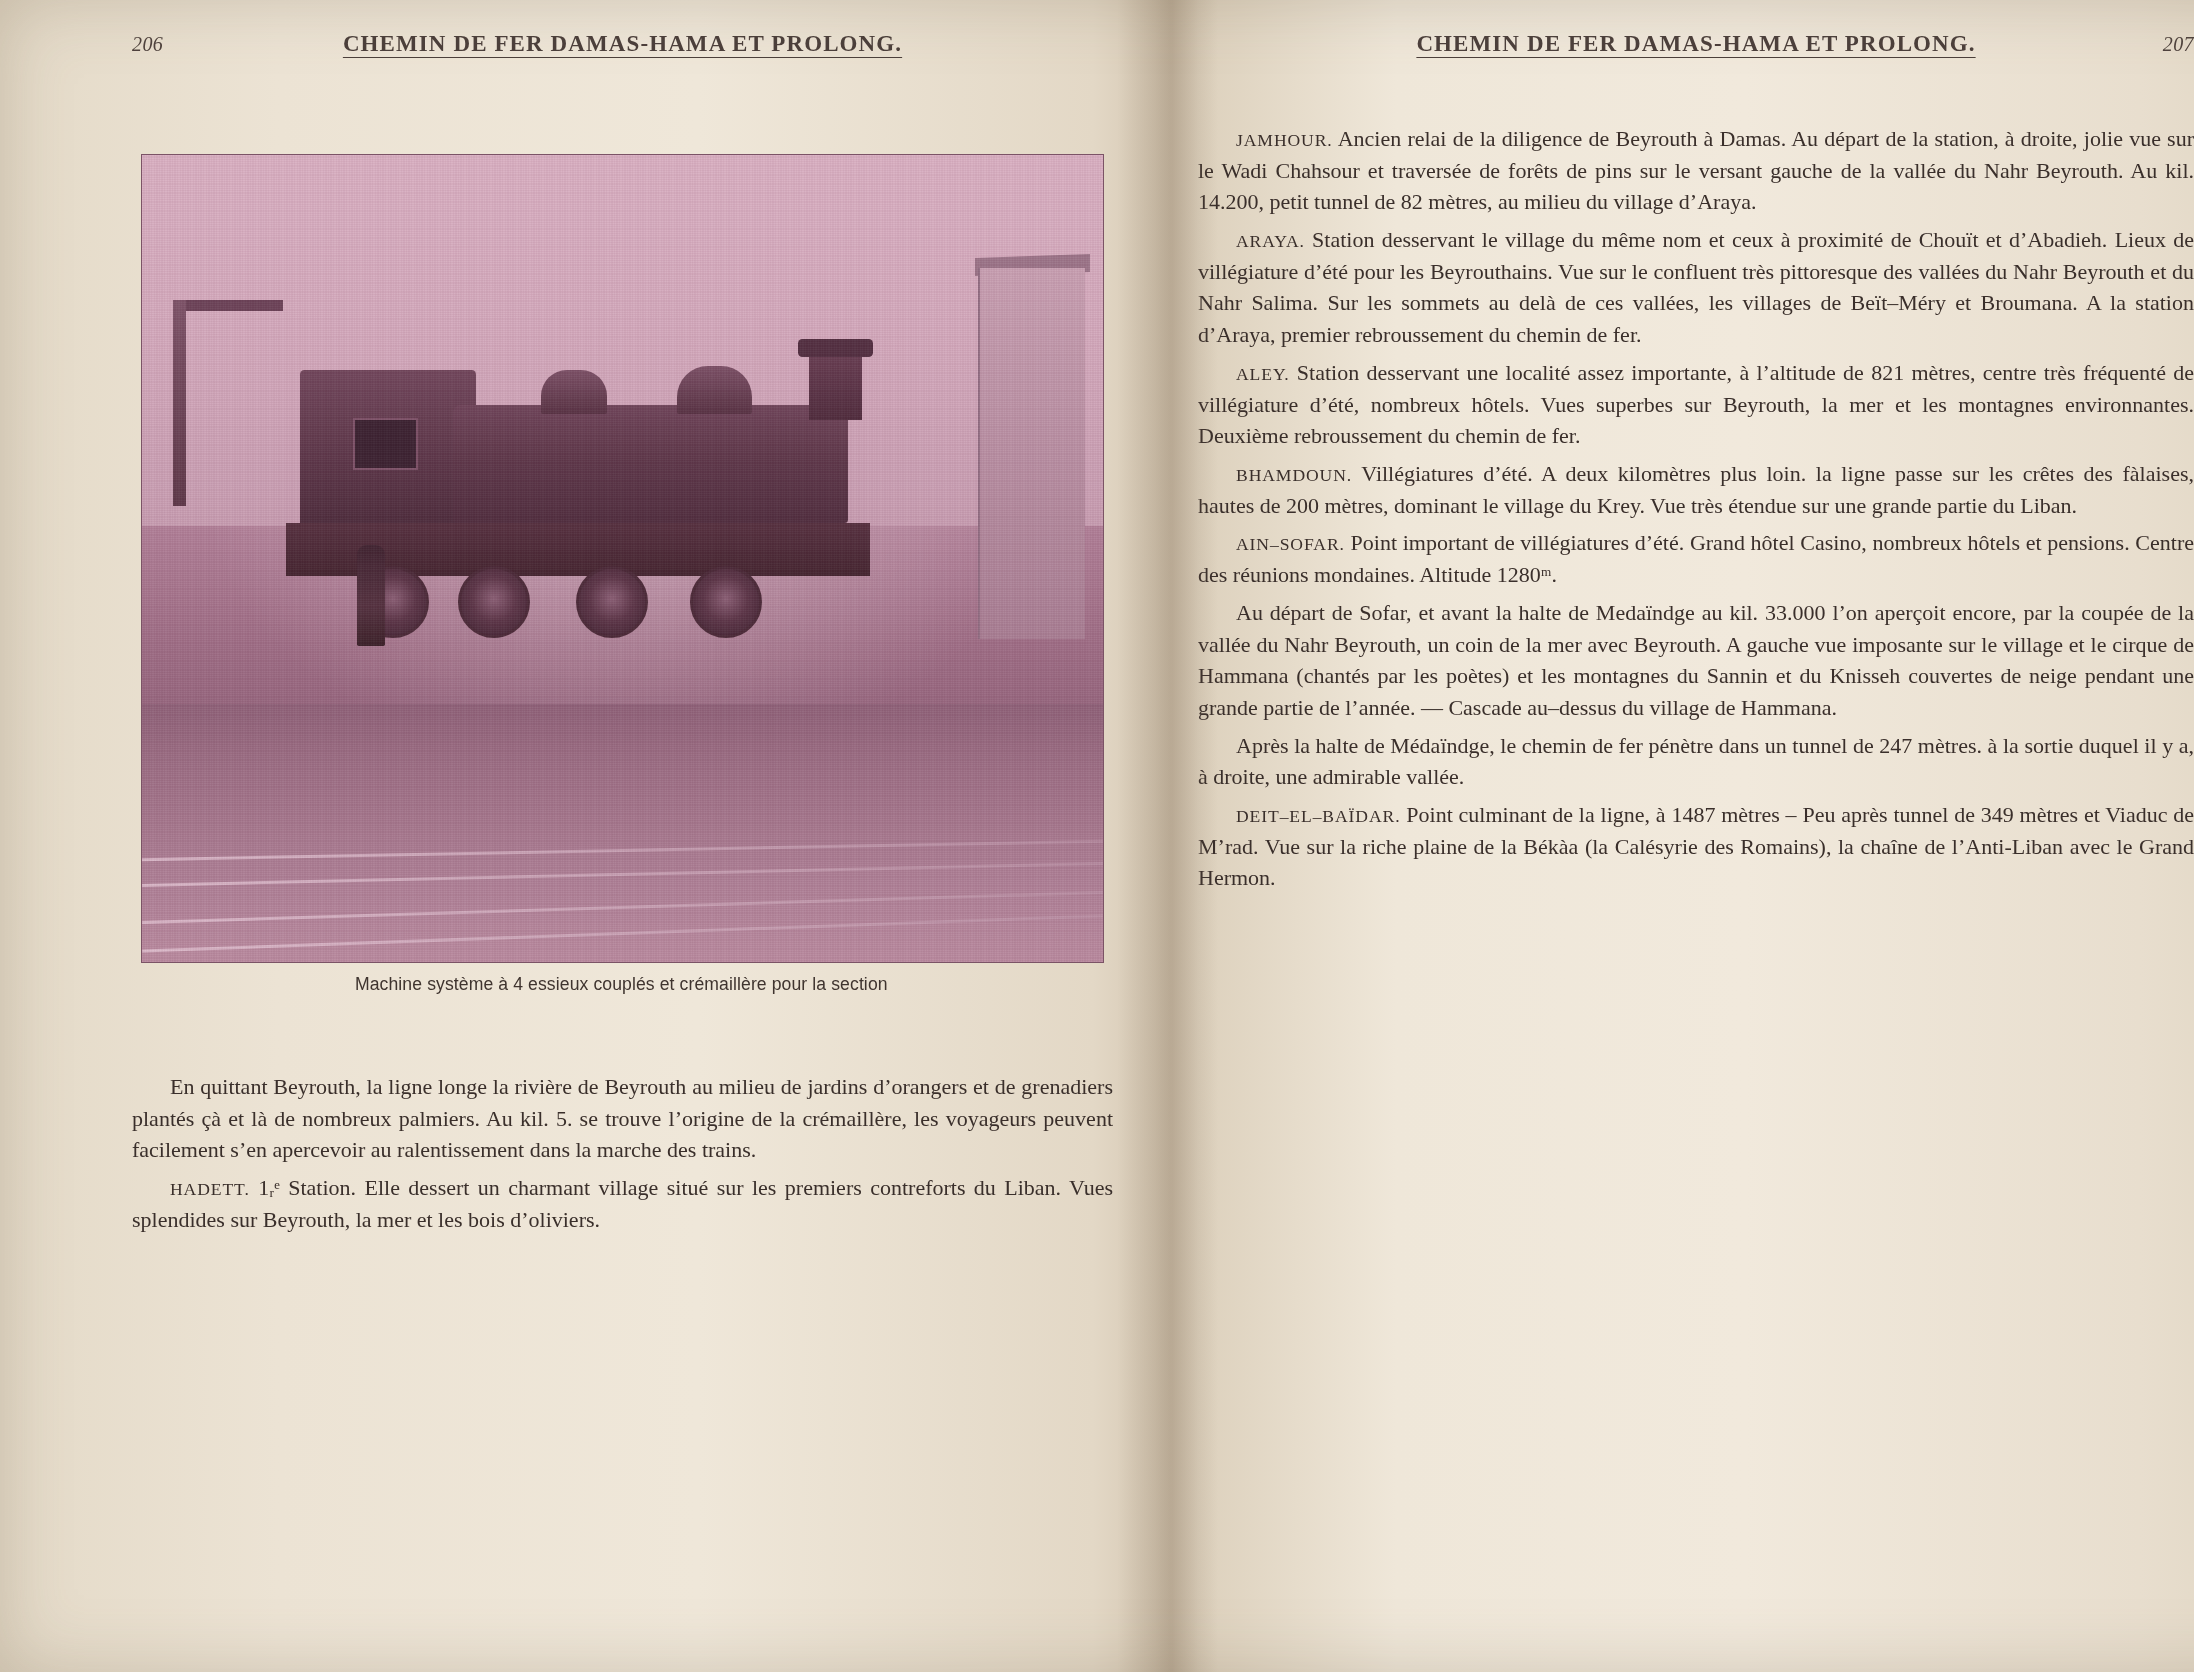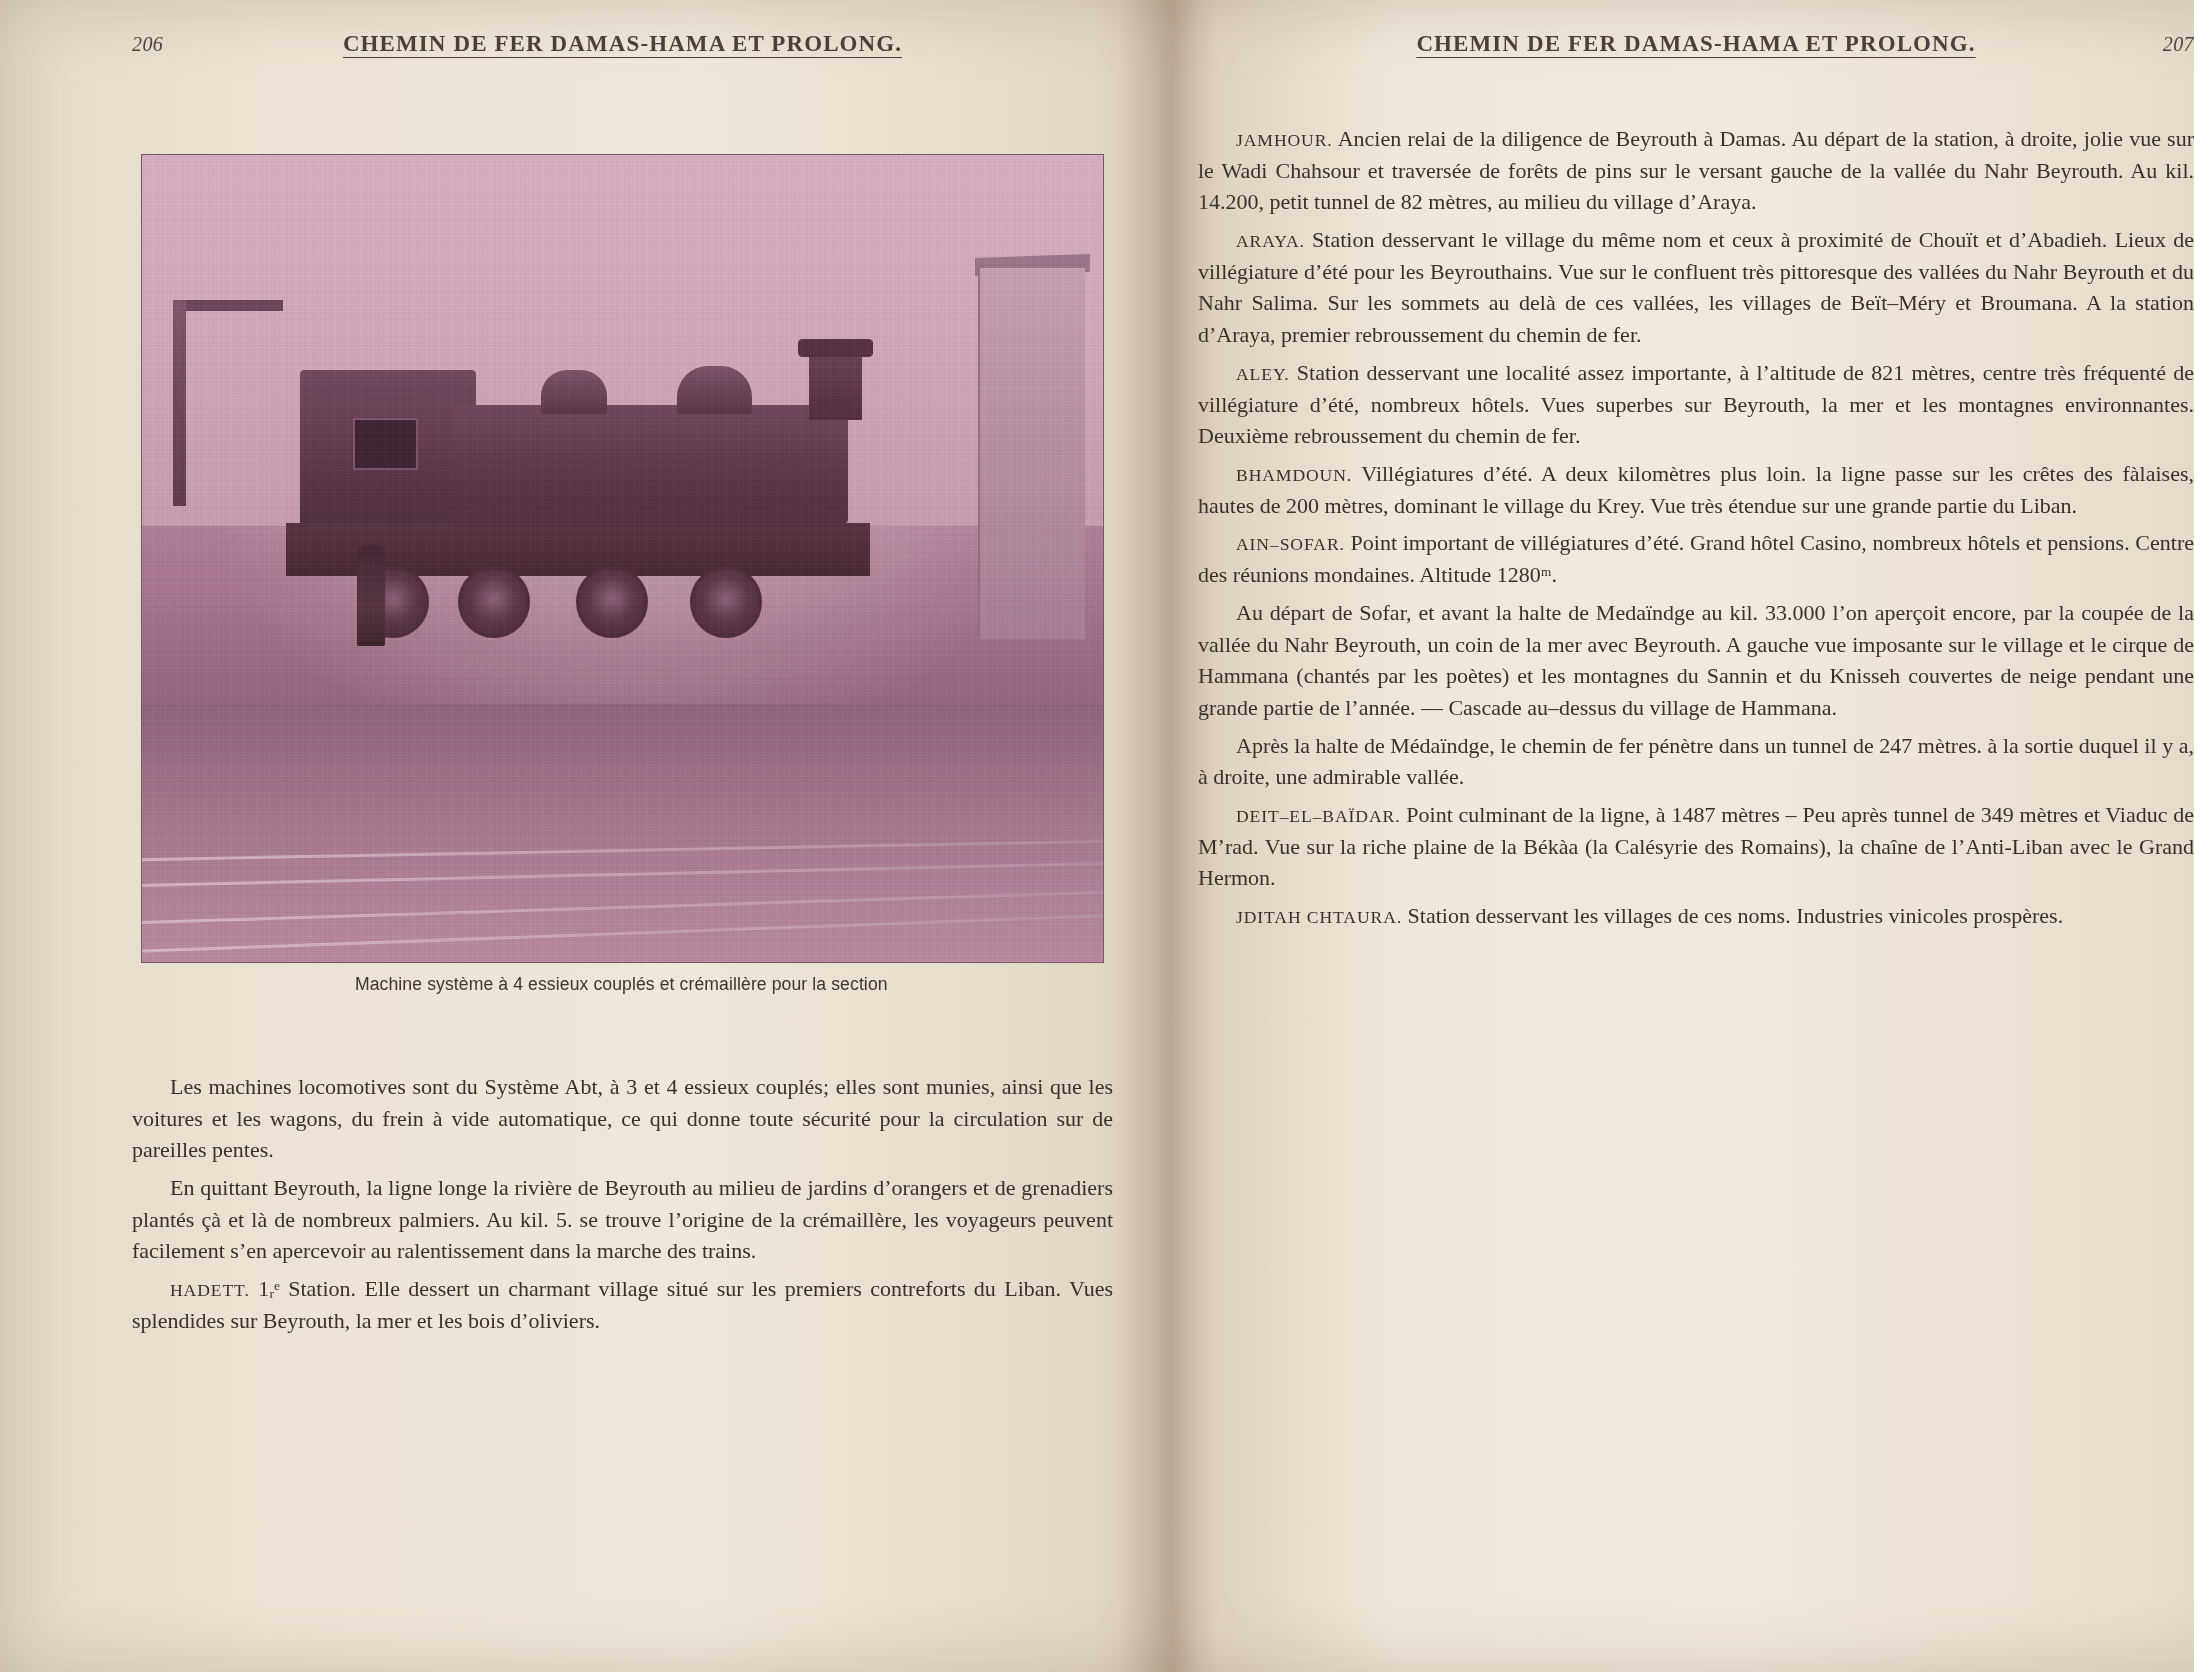--- a/index.html
+++ b/index.html
@@ -297,23 +297,20 @@
         <div class="photo-grain"></div>
       </div>
     </div>
 
     <div class="plate-caption">
       <div>Machine système à 4 essieux couplés et crémaillère pour la section</div>
     </div>
 
     <div class="body-text">
       <p class="para">
-        <span>Les machines locomotives sont du Système Abt, à 3 et 4 essieux couplés; elles sont munies, ainsi que les voitures et les wagons, du frein à vide automatique, ce qui donne toute sécurité pour la circulation sur de pareilles pentes.</span>
-      </p>
-      <p class="para">
         <span>En quittant Beyrouth, la ligne longe la rivière de Beyrouth au milieu de jardins d’orangers et de grenadiers plantés çà et là de nombreux palmiers. Au kil. 5. se trouve l’origine de la crémaillère, les voyageurs peuvent facilement s’en apercevoir au ralentissement dans la marche des trains.</span>
       </p>
       <p class="para">
         <span class="smallcap">HADETT.</span><span> 1ᵣᵉ Station. Elle dessert un charmant village situé sur les premiers contreforts du Liban. Vues splendides sur Beyrouth, la mer et les bois d’oliviers.</span>
       </p>
     </div>
   </div>
 
   <div class="column col-right">
     <div class="running-head">
@@ -340,22 +337,19 @@
       </p>
       <p class="para">
         <span>Au départ de Sofar, et avant la halte de Medaïndge au kil. 33.000 l’on aperçoit encore, par la coupée de la vallée du Nahr Beyrouth, un coin de la mer avec Beyrouth. A gauche vue imposante sur le village et le cirque de Hammana (chantés par les poètes) et les montagnes du Sannin et du Knisseh couvertes de neige pendant une grande partie de l’année. — Cascade au–dessus du village de Hammana.</span>
       </p>
       <p class="para">
         <span>Après la halte de Médaïndge, le chemin de fer pénètre dans un tunnel de 247 mètres. à la sortie duquel il y a, à droite, une admirable vallée.</span>
       </p>
       <p class="para">
         <span class="smallcap">DEIT–EL–BAÏDAR.</span><span> Point culminant de la ligne, à 1487 mètres – Peu après tunnel de 349 mètres et Viaduc de M’rad. Vue sur la riche plaine de la Békàa (la Calésyrie des Romains), la chaîne de l’Anti-Liban avec le Grand Hermon.</span>
       </p>
-      <p class="para">
-        <span class="smallcap">JDITAH CHTAURA.</span><span> Station desservant les villages de ces noms. Industries vinicoles prospères.</span>
-      </p>
     </div>
   </div>
 
   <div class="gutter-shadow"></div>
   <div class="vignette"></div>
 </div>
 
 
 </body></html>

